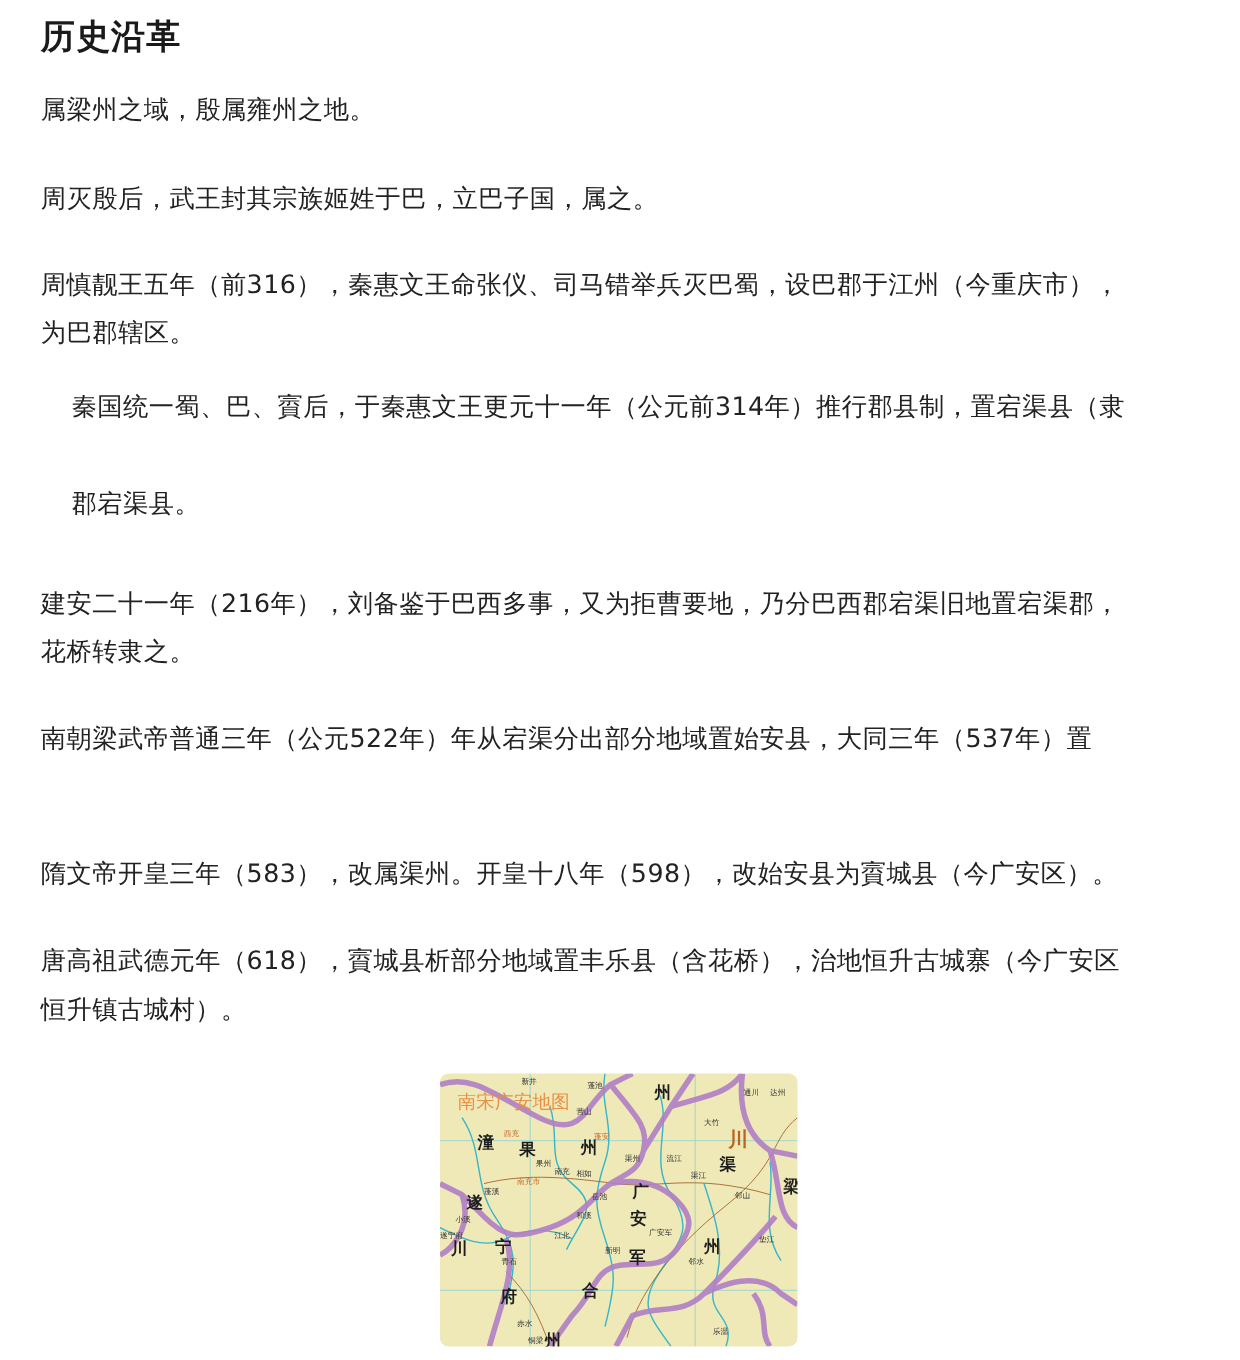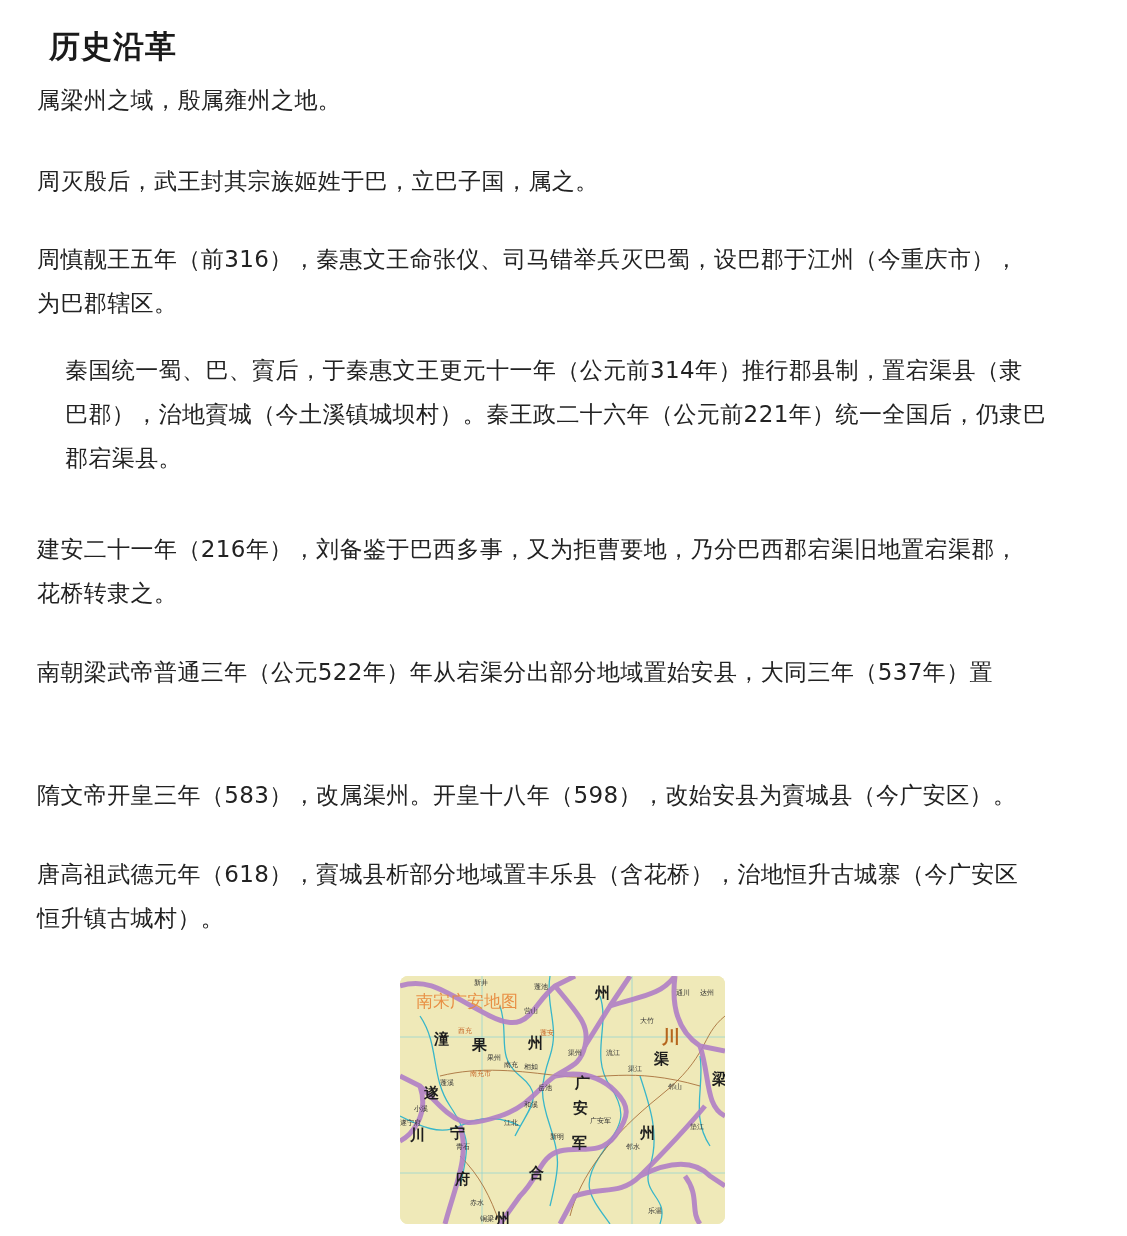--- a/index.html
+++ b/index.html
@@ -15,21 +15,21 @@
       color: #222222;
       position: relative;
     }
     .article {
       position: absolute;
       left: 37px;
       top: 0;
       width: 1060px;
     }
     .section-title {
-      margin: 12px;
+      margin: 0;
       position: absolute;
       top: 12px;
       left: 0;
       font-size: 31px;
       font-weight: bold;
       line-height: 44px;
       color: #1a1a1a;
       letter-spacing: 1px;
     }
     .para {
@@ -93,21 +93,21 @@
     <span>周灭殷后，武王封其宗族姬姓于巴，立巴子国，属之。</span>
   </p>
 
   <p class="para" style="top:237px;">
     <span>周慎靓王五年（前316），秦惠文王命张仪、司马错举兵灭巴蜀，设巴郡于江州（今重庆市），</span><br>
     <span>为巴郡辖区。</span>
   </p>
 
   <p class="para" style="top:348px;margin-left:28px;">
     <span>秦国统一蜀、巴、賨后，于秦惠文王更元十一年（公元前314年）推行郡县制，置宕渠县（隶</span><br>
-    <span>巴郡），治地賨城（今土溪镇城坝村）。秦王政二十六年（公元前221年）统一全国后，仍隶巴</span><br>
+    <br>
     <span>郡宕渠县。</span>
   </p>
 
   <p class="para" style="top:527px;">
     <span>建安二十一年（216年），刘备鉴于巴西多事，又为拒曹要地，乃分巴西郡宕渠旧地置宕渠郡，</span><br>
     <span>花桥转隶之。</span>
   </p>
 
   <p class="para" style="top:650px;">
     <span>南朝梁武帝普通三年（公元522年）年从宕渠分出部分地域置始安县，大同三年（537年）置</span><br>

